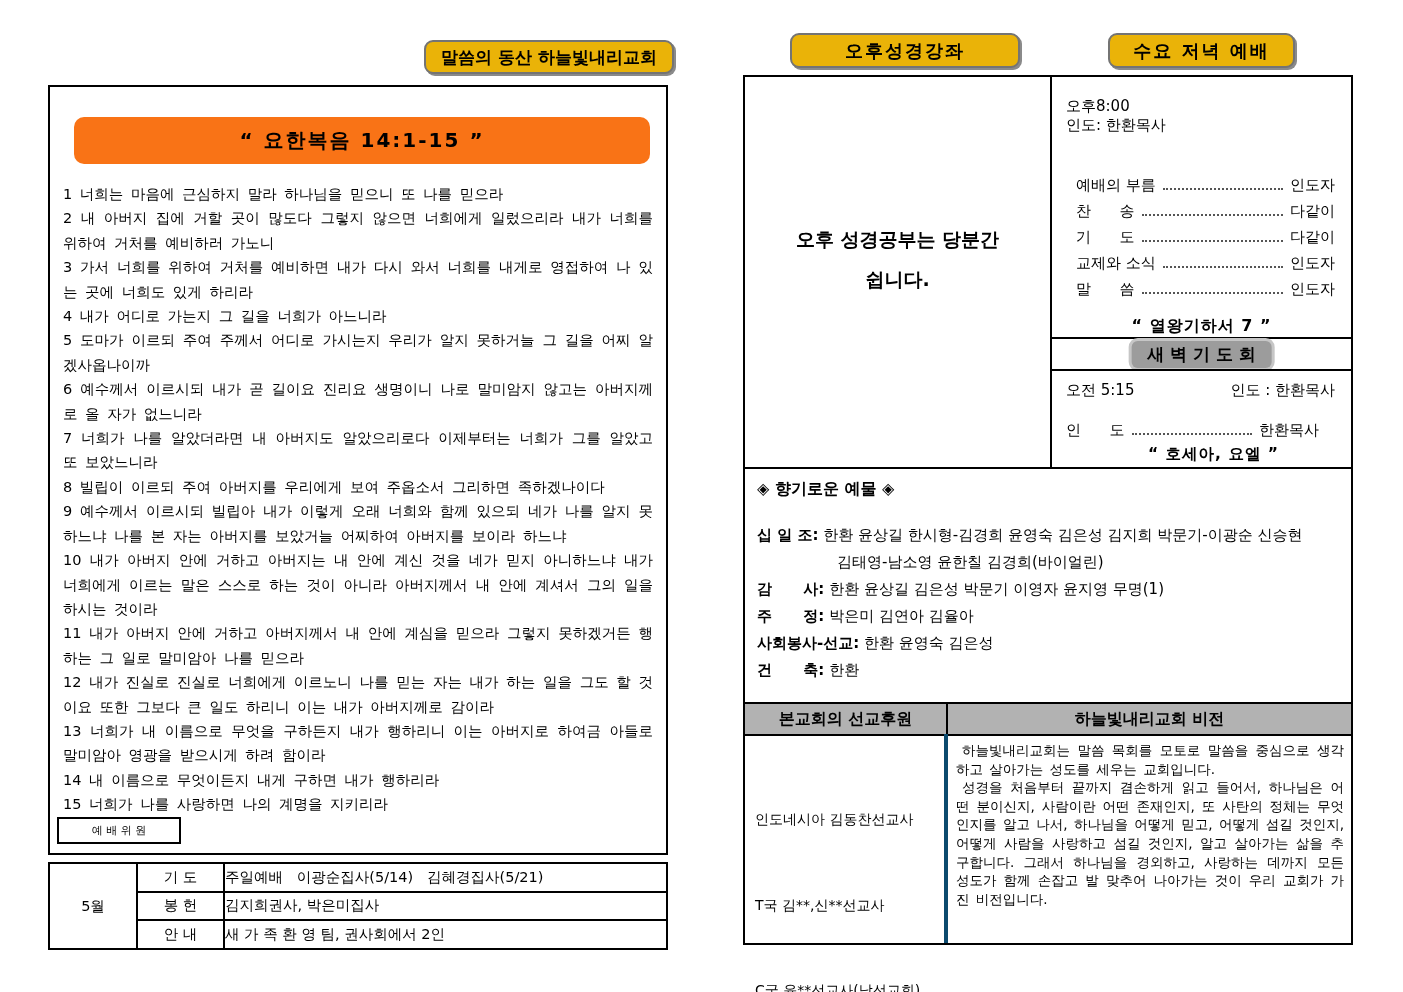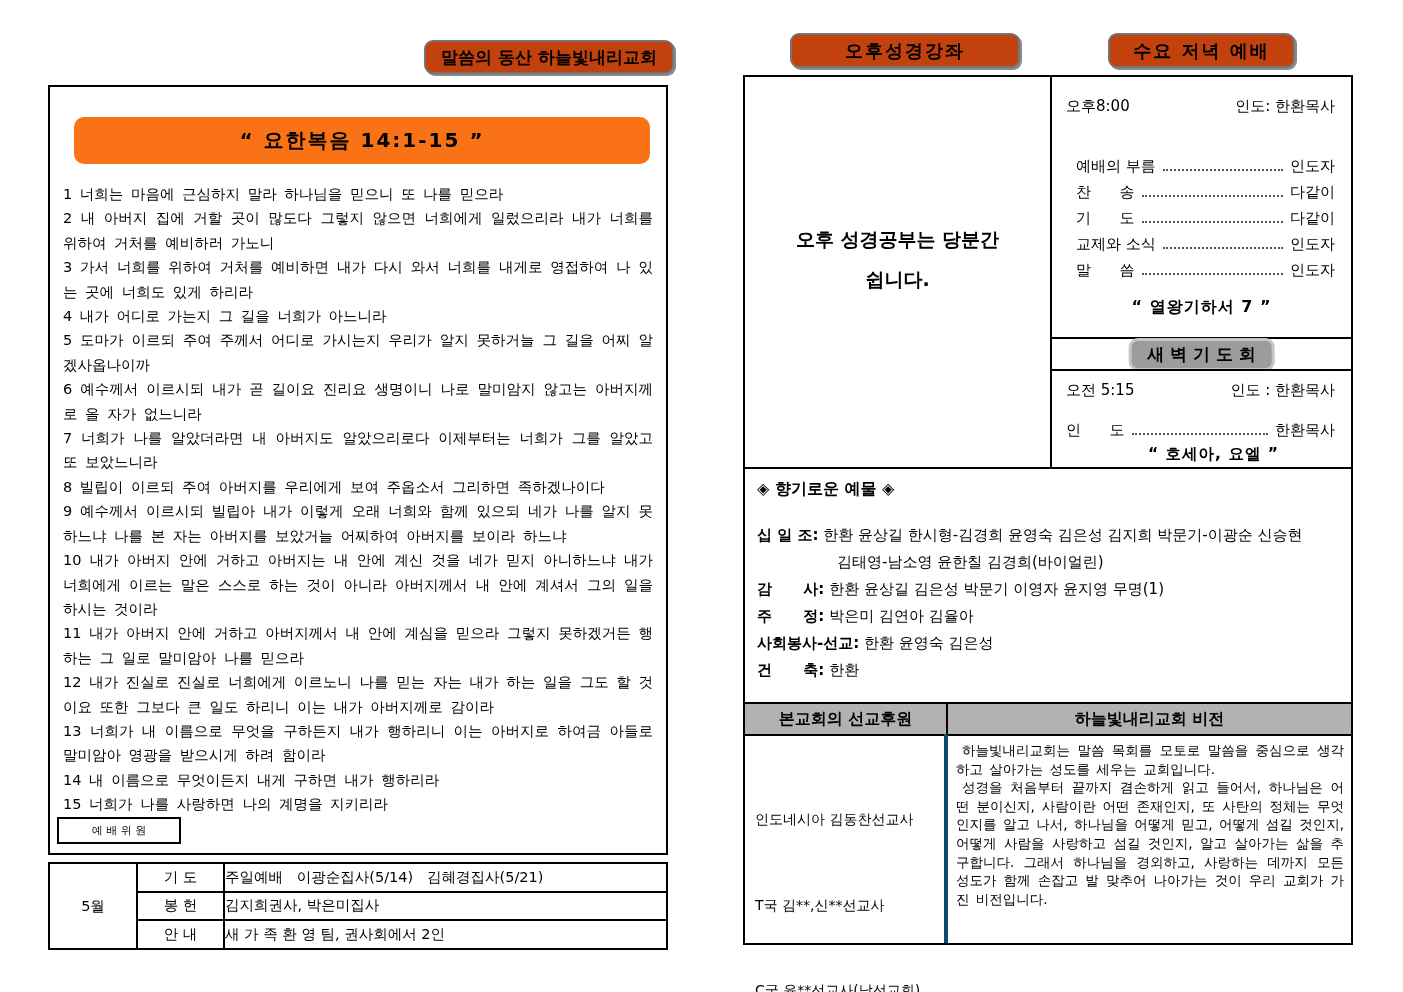--- a/index.html
+++ b/index.html
@@ -3,21 +3,21 @@
 <meta charset="utf-8">
 <style>
   html,body { margin:0; padding:0; }
   body {
     width:1403px; height:992px; position:relative;
     background:#ffffff; color:#000;
     font-family:"DejaVu Sans", sans-serif;
     overflow:hidden;
   }
   .gray-tab {
-    position:absolute; background:#c2410c;
+    position:absolute; background:#eab308;
     border:2px solid #747474; border-radius:9px;
     box-shadow:2px 2px 0 #8a8a8a;
     display:flex; align-items:center; justify-content:center;
     font-weight:bold; color:#000;
   }
   
   .tab-church { left:424px; top:40px; width:246px; height:30px; font-size:17px; }
   .left-box {
     position:absolute; left:48px; top:85px; width:620px; height:770px;
     border:2px solid #000; box-sizing:border-box;
@@ -58,39 +58,39 @@
     position:absolute; left:0; top:0; width:307px; height:390px;
     border-right:2px solid #000; box-sizing:border-box;
   }
   .afternoon-notice {
     position:absolute; top:142px; left:0; right:0;
     text-align:center; font-weight:bold; font-size:19px; line-height:40px;
   }
   .rb-top-right { position:absolute; left:307px; top:0; right:0; height:390px; }
   .svc-header {
     display:flex; justify-content:space-between;
-    padding:20px 16px 0 14px; font-size:15px;
+    padding:20px 16px 0 14px; font-size:15px;flex-direction:column;
   }
   .svc-list { padding:34px 16px 0 24px; }
   .svc-row { display:flex; align-items:flex-end; height:26px; }
   .svc-label { white-space:pre; font-size:15px; }
   .leader-dots { flex:1; border-bottom:2px dotted #555; margin:0 7px 5px 7px; }
   .svc-value { font-size:15px; white-space:pre; }
   .svc-sermon { text-align:center; font-weight:bold; font-size:16px; margin-top:17px; letter-spacing:1px; }
   .dawn-line-top { position:absolute; top:260px; left:0; right:0; border-top:2px solid #000; }
   .dawn-tab {
     position:absolute; top:264px; left:50%; transform:translateX(-50%);
     background:#9c9c9c; border-radius:6px; padding:2px 16px;
     font-weight:bold; font-size:17px; white-space:pre;
     box-shadow:0 0 0 3px #c6c6c6;
   }
   .dawn-line-bottom { position:absolute; top:292px; left:0; right:0; border-top:2px solid #000; }
   .dawn-section { position:absolute; top:292px; left:0; right:0; }
   .dawn-header { display:flex; justify-content:space-between; padding:12px 16px 0 14px; font-size:15px; }
-  .dawn-list { padding:14px 16px 0 14px; }
+  .dawn-list { padding:14px 32px 0 14px; }
   .dawn-sermon { text-align:center; font-weight:bold; font-size:15.5px; margin-top:4px; letter-spacing:1px;padding-left:24px; }
   .rb-mid {
     position:absolute; top:390px; left:0; right:0; height:235px;
     border-top:2px solid #000; box-sizing:border-box; padding:10px 14px 0 12px;
     font-size:15px;
   }
   .offering-title { font-weight:bold; font-size:16px; margin-bottom:22px; }
   .off-row { line-height:27px; white-space:pre-wrap; }
   .off-label { font-weight:bold; white-space:pre; }
   .off-line2 { padding-left:80px; line-height:27px; }

